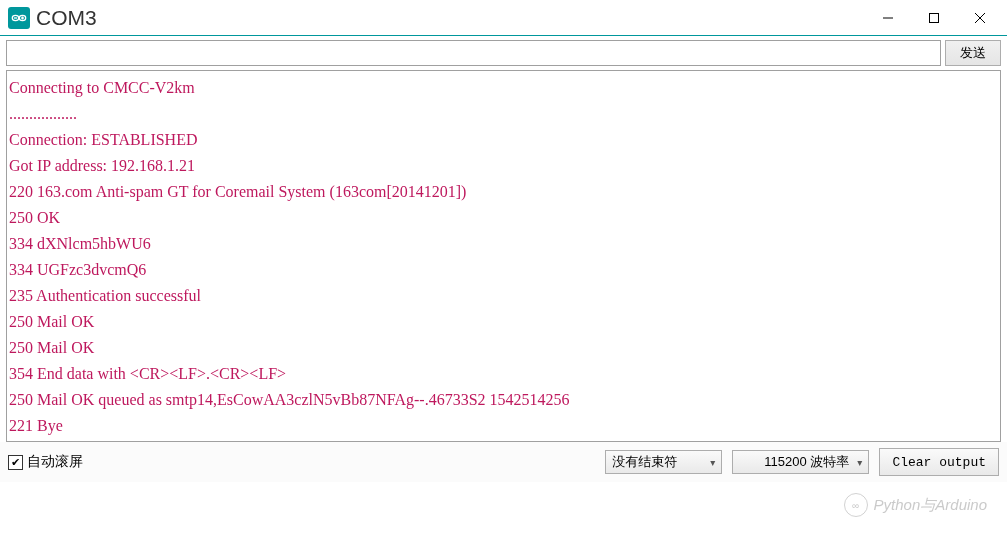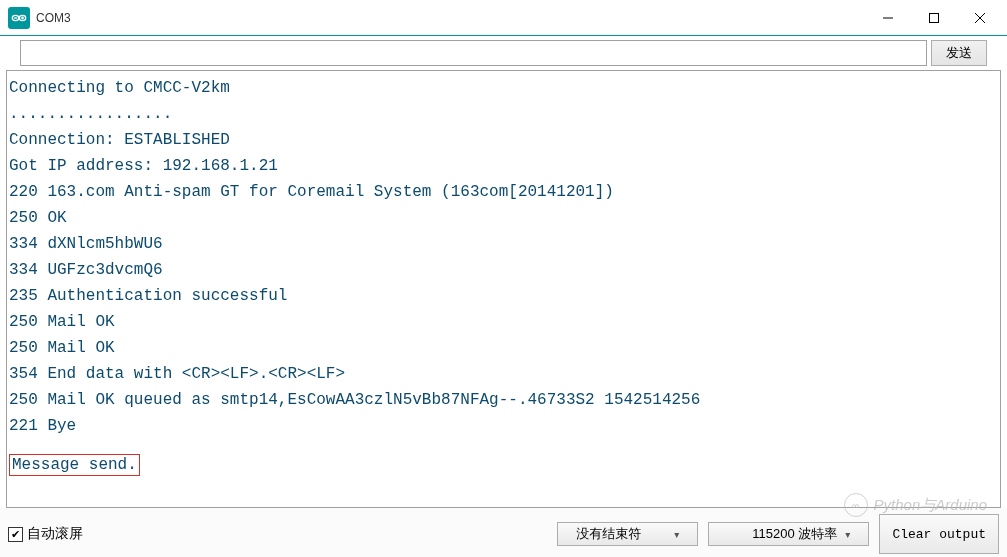--- a/index.html
+++ b/index.html
@@ -26,39 +26,39 @@
     }
     .titlebar .app-icon {
       width: 22px;
       height: 22px;
       margin-right: 6px;
       display: flex;
       align-items: center;
       justify-content: center;
     }
     .titlebar .title {
-      font-size: 12px;
+      font-size: 21px;
       color: #333;
       flex: 1;
     }
     .win-controls {
       display: flex;
       gap: 0;
     }
     .win-btn {
       width: 46px;
       height: 32px;
       display: flex;
       align-items: center;
       justify-content: center;
       cursor: pointer;
     }
     .toolbar {
       display: flex;
-      padding: 4px 20px;
+      padding: 4px 6px;
       gap: 4px;
       align-items: center;
     }
     .input-field {
       flex: 1;
       height: 26px;
       border: 1px solid #a0a0a0;
       background: #ffffff;
       padding: 0 4px;
       font-size: 13px;
@@ -67,27 +67,27 @@
       width: 56px;
       height: 26px;
       border: 1px solid #adadad;
       background: linear-gradient(#f0f0f0, #e5e5e5);
       font-size: 13px;
       cursor: pointer;
     }
     .console {
       border: 1px solid #a0a0a0;
       margin: 0 6px;
-      height: 438px;
+      height: 372px;
       background: #ffffff;
       padding: 4px 2px;
-      font-family: Liberation Mono, monospace;
+      font-family: Liberation Serif, serif;
       font-size: 16px;
       line-height: 26px;
-      color: #0c4a6e;
+      color: #be185d;
       overflow: hidden;
       position: relative;
       white-space: pre;
     }
     .highlight-box {
       border: 1px solid #d93025;
       display: inline-block;
       padding: 0 2px;
       line-height: 20px;
       margin-top: 15px;
@@ -119,37 +119,37 @@
     .spacer {
       flex: 1;
     }
     .dropdown {
       height: 24px;
       border: 1px solid #adadad;
       background: linear-gradient(#fafafa, #e9e9e9);
       font-size: 13px;
       display: flex;
       align-items: center;
-      padding: 0 18px;
+      padding: 0 6px;
       cursor: pointer;
       gap: 8px;
     }
     .dropdown .dd-label {
       min-width: 90px;
     }
     .dropdown.baud .dd-label {
       min-width: 110px;
       text-align: right;
     }
     .dropdown .chev {
       font-size: 10px;
       color: #555;
     }
     .clear-btn {
-      height: 40px;
+      height: 28px;
       border: 1px solid #adadad;
       background: linear-gradient(#fafafa, #e9e9e9);
       font-size: 13px;
       padding: 0 12px;
       cursor: pointer;
       font-family: "Courier New", monospace;
     }
     .watermark {
       position: absolute;
       right: 20px;

